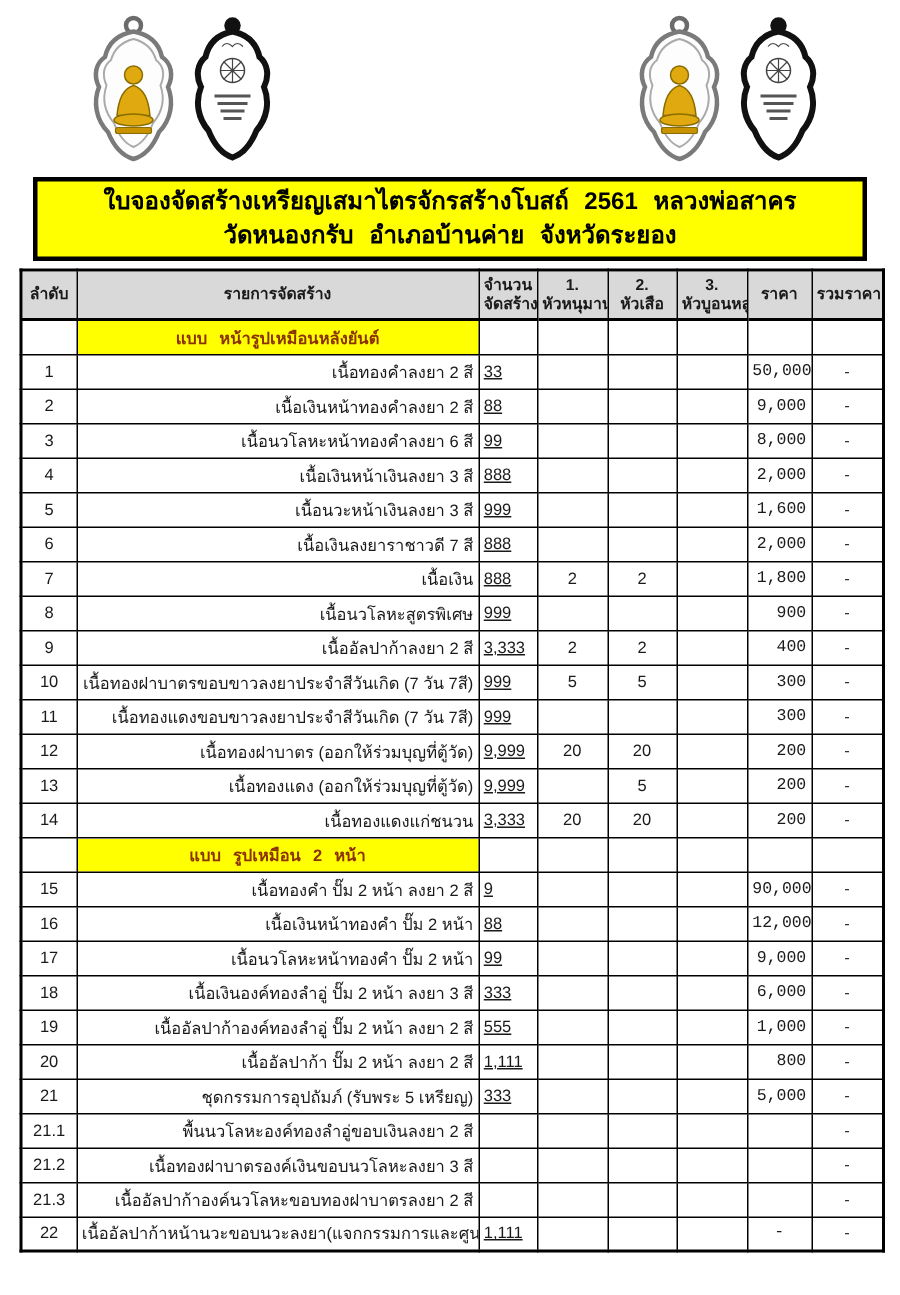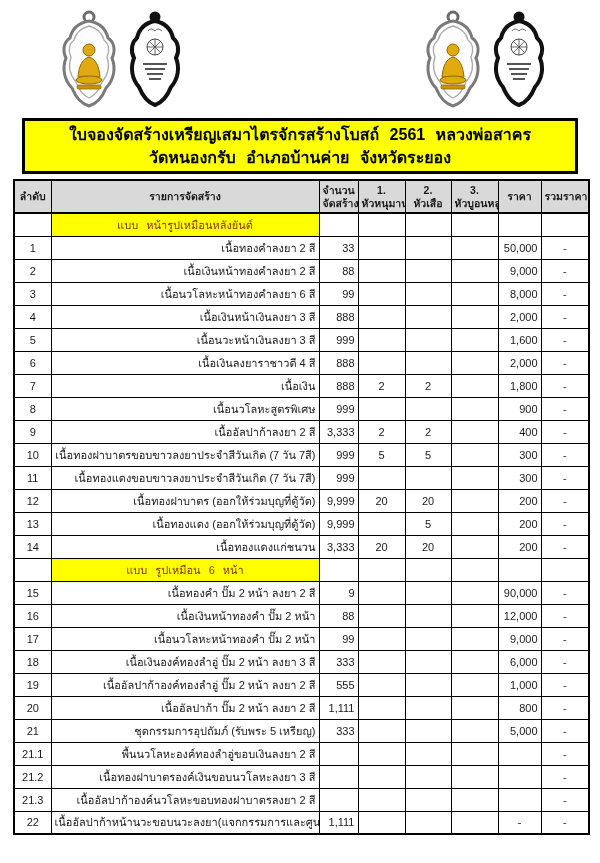--- a/index.html
+++ b/index.html
@@ -36,27 +36,27 @@
     font-size:11px;overflow:hidden;white-space:nowrap;
   }
   table.order thead th{
     background:#D9D9D9;font-weight:bold;font-size:10.5px;line-height:13px;
     height:33px;text-align:center;border-bottom:2px solid #000;
   }
   table.order tbody td{height:23px;}
   tr.section-row td{height:24px;}
   td.c-no{text-align:center;}
   td.c-item{text-align:right;padding-left:5px;}
-  td.c-qty{text-align:right;padding-right:7px;}
+  td.c-qty{text-align:left;padding-right:7px;text-decoration:underline;}
   td.c-mid{text-align:center;}
-  td.c-price{text-align:right;padding-right:10px;}
+  td.c-price{text-align:right;padding-right:10px;font-family:Liberation Mono, monospace;}
   td.c-total{text-align:center;color:#333;}
   td.dash{text-align:center;}
   td.section-cell{
-    background:#FFFF00;text-align:center;font-weight:normal;
+    background:#FFFF00;text-align:center;font-weight:bold;
     color:#8B3200;font-size:12px;word-spacing:5px;
   }
 </style>
 </head>
 <body>
 
 <div class="page">
 
   <div class="amulets-row">
     <div class="amulet-pair">
@@ -217,21 +217,21 @@
           <td class="c-item">เนื้อนวะหน้าเงินลงยา 3 สี</td>
           <td class="c-qty">999</td>
           <td class="c-mid"></td>
           <td class="c-mid"></td>
           <td class="c-mid"></td>
           <td class="c-price">1,600</td>
           <td class="c-total dash">-</td>
         </tr>
         <tr>
           <td class="c-no">6</td>
-          <td class="c-item">เนื้อเงินลงยาราชาวดี 4 สี</td>
+          <td class="c-item">เนื้อเงินลงยาราชาวดี 7 สี</td>
           <td class="c-qty">888</td>
           <td class="c-mid"></td>
           <td class="c-mid"></td>
           <td class="c-mid"></td>
           <td class="c-price">2,000</td>
           <td class="c-total dash">-</td>
         </tr>
         <tr>
           <td class="c-no">7</td>
           <td class="c-item">เนื้อเงิน</td>
@@ -307,21 +307,21 @@
           <td class="c-item">เนื้อทองแดงแก่ชนวน</td>
           <td class="c-qty">3,333</td>
           <td class="c-mid">20</td>
           <td class="c-mid">20</td>
           <td class="c-mid"></td>
           <td class="c-price">200</td>
           <td class="c-total dash">-</td>
         </tr>
         <tr class="section-row">
           <td class="c-no"></td>
-          <td class="c-item section-cell">แบบ รูปเหมือน 6 หน้า</td>
+          <td class="c-item section-cell">แบบ รูปเหมือน 2 หน้า</td>
           <td></td>
           <td></td>
           <td></td>
           <td></td>
           <td></td>
           <td></td>
         </tr>
         <tr>
           <td class="c-no">15</td>
           <td class="c-item">เนื้อทองคำ ปั๊ม 2 หน้า ลงยา 2 สี</td>

